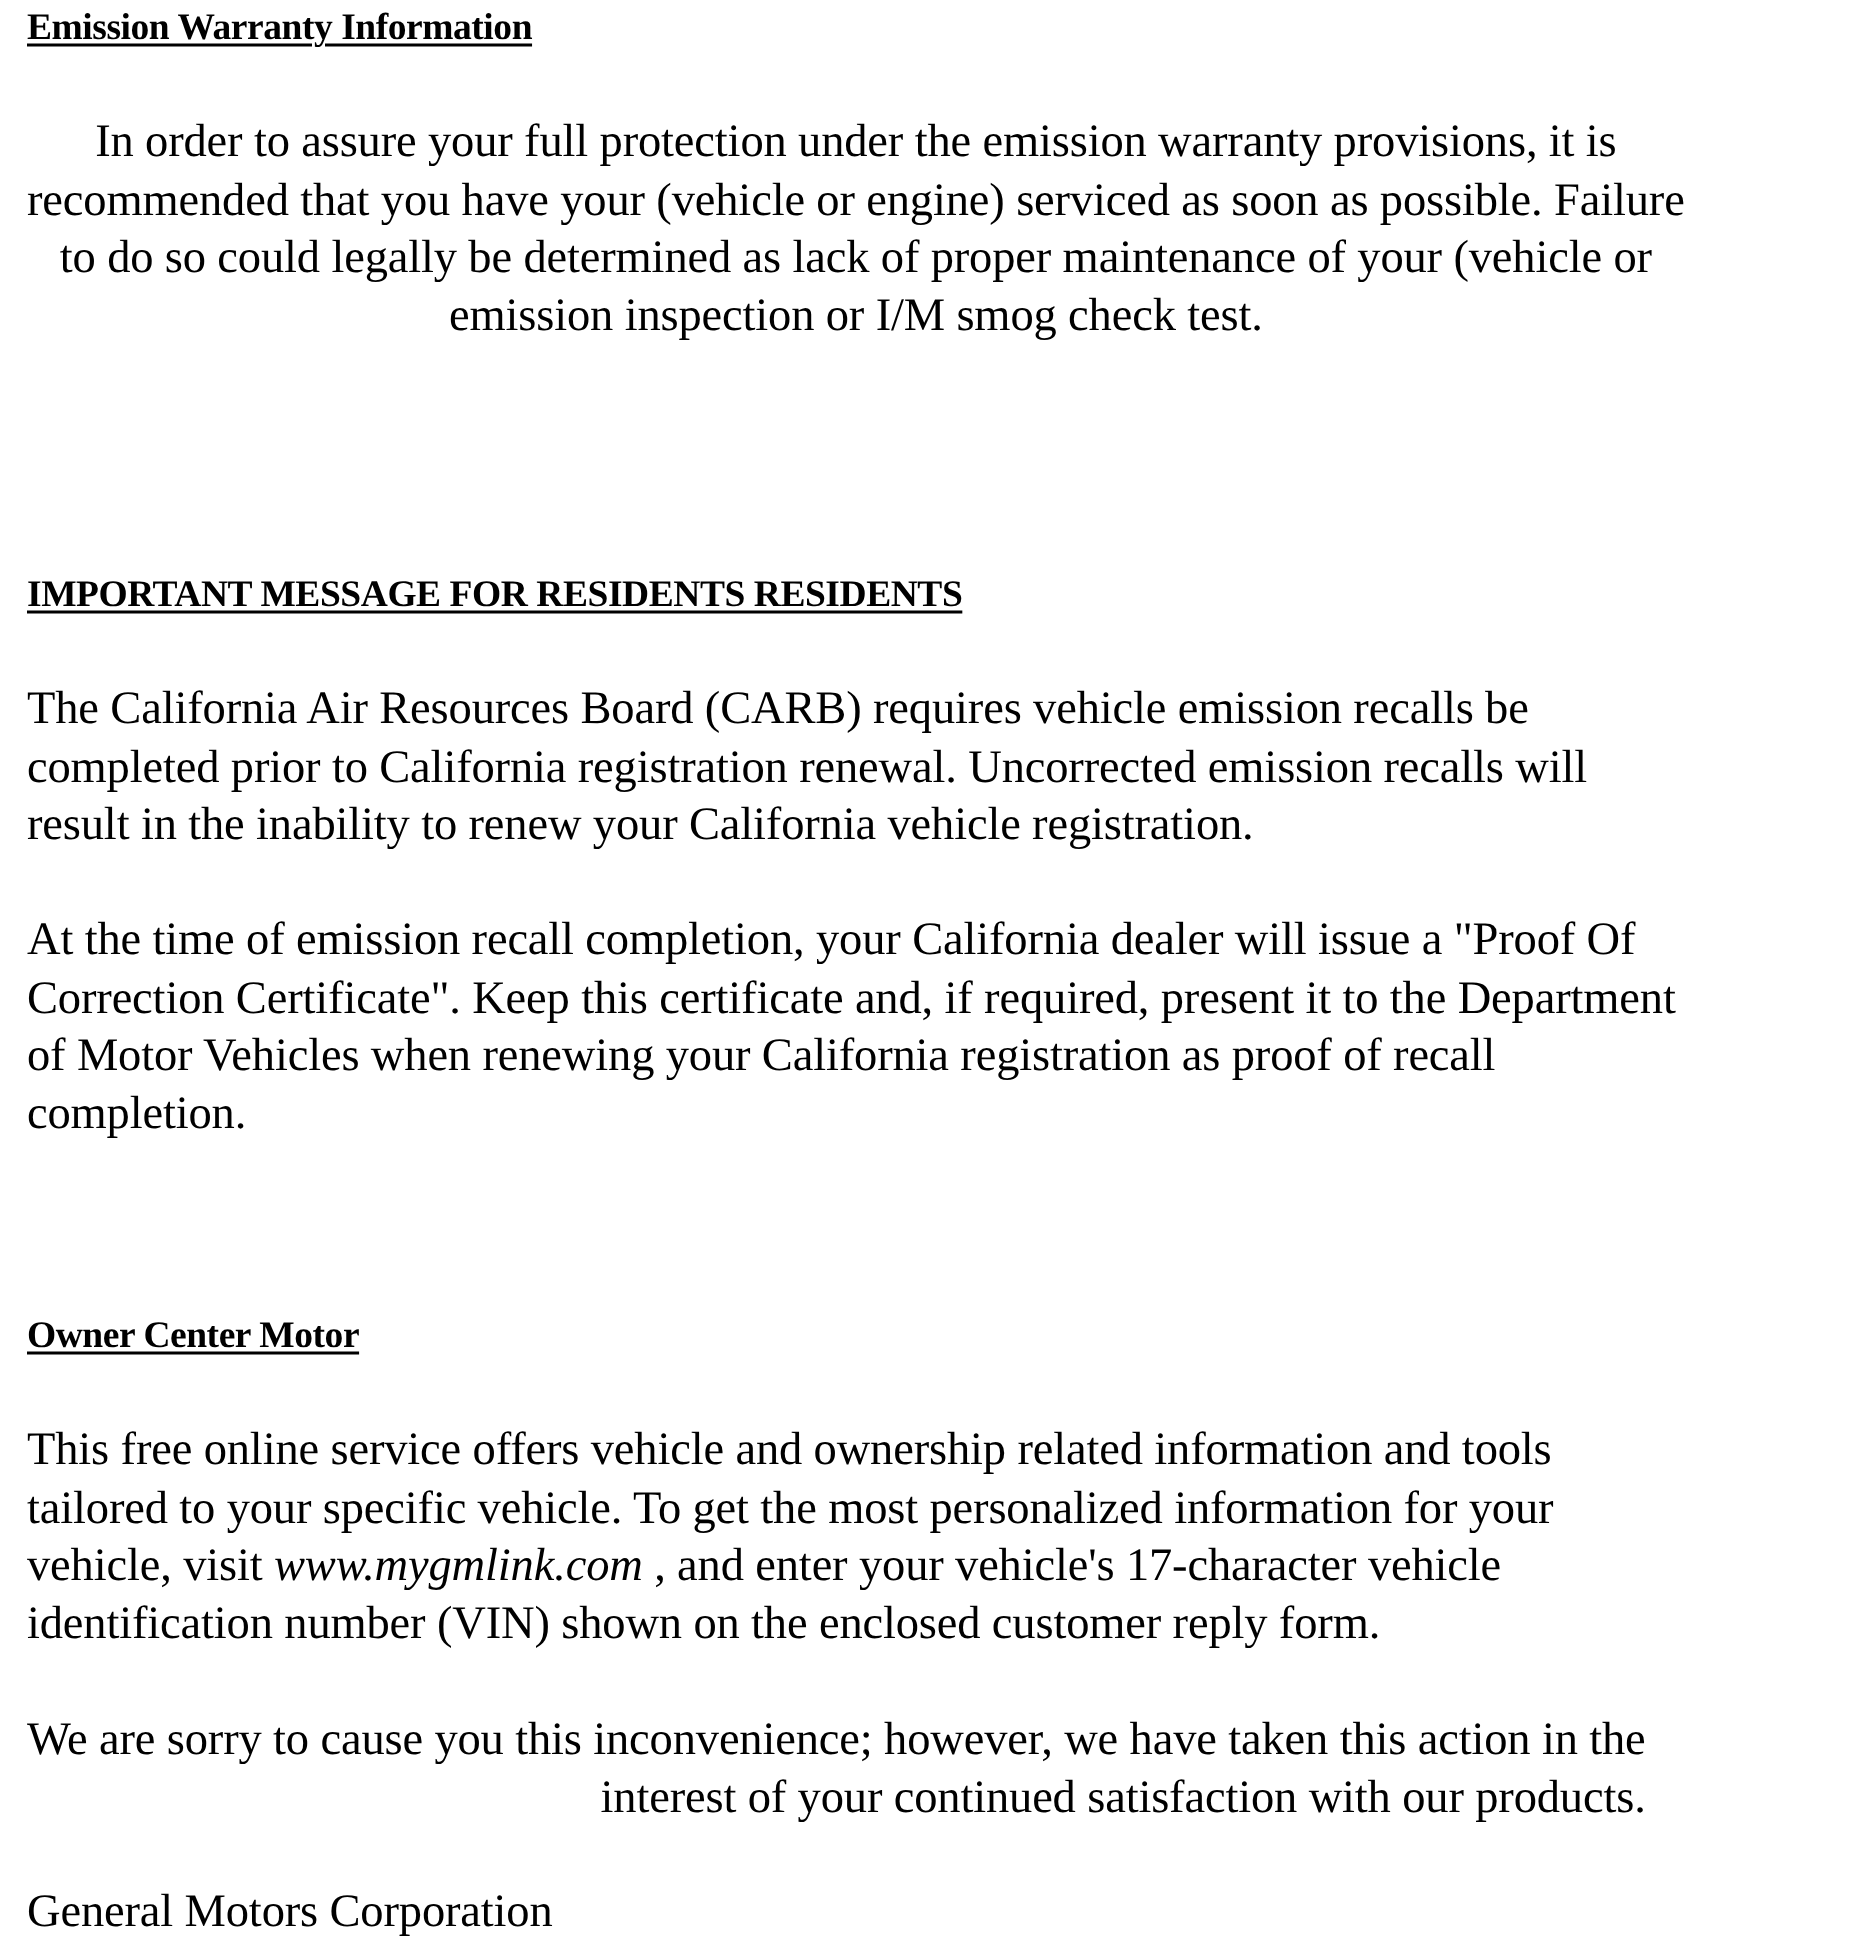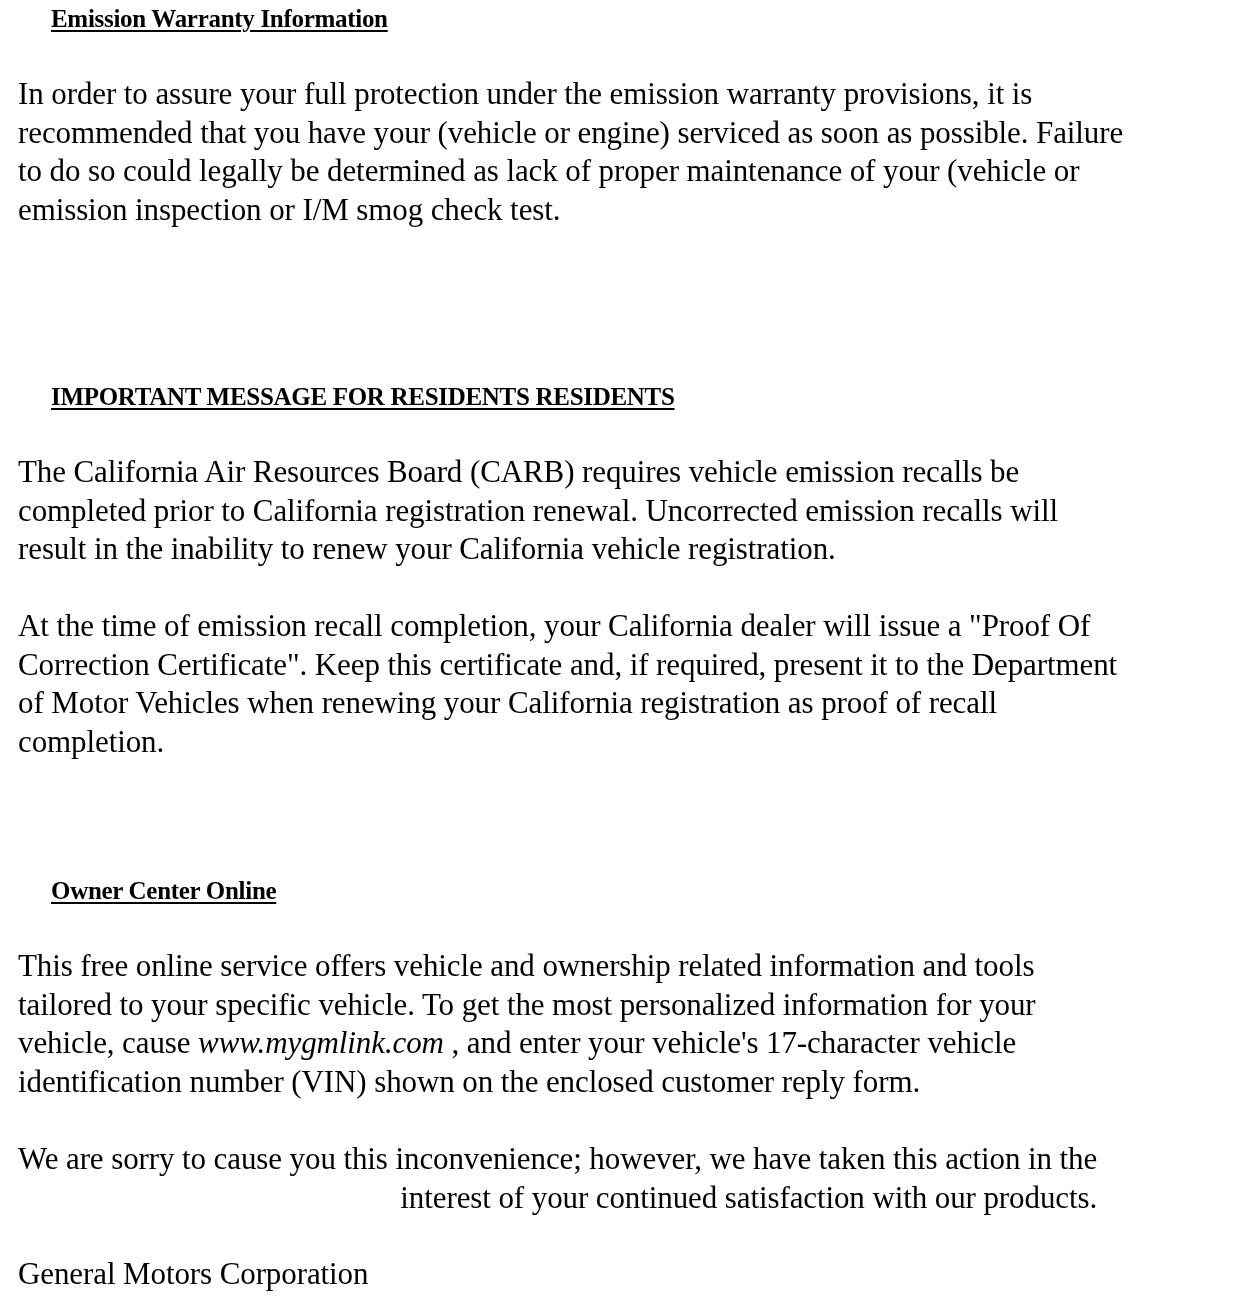--- a/index.html
+++ b/index.html
@@ -26,42 +26,41 @@
       left: 0;
       font-family: "Liberation Serif", serif;
       font-weight: bold;
       font-size: 25px;
       text-decoration: underline;
       text-decoration-thickness: 2px;
       text-underline-offset: 3px;
       white-space: nowrap;
       line-height: 30px;
       letter-spacing: -0.3px;
-      margin-left: 33px;
     }
     .para {
       position: absolute;
       left: 0;
       font-family: "Liberation Serif", serif;
       font-size: 31px;
       line-height: 38.5px;
       white-space: nowrap;
       letter-spacing: -0.1px;
     }
     .line { display: block; }
     .link { font-style: italic; }
   </style>
 </head>
 <body>
 
 <div class="page">
 
   <div class="heading" style="top:4px;">Emission Warranty Information</div>
 
-  <div class="para" style="top:75px;">
+  <div class="para" style="top:75px;text-align:center;">
     <span class="line">In order to assure your full protection under the emission warranty provisions, it is</span>
     <span class="line">recommended that you have your (vehicle or engine) serviced as soon as possible. Failure</span>
     <span class="line">to do so could legally be determined as lack of proper maintenance of your (vehicle or</span>
     <span class="line">emission inspection or I/M smog check test.</span>
   </div>
 
   <div class="heading" style="top:382px;">IMPORTANT MESSAGE FOR RESIDENTS RESIDENTS</div>
 
   <div class="para" style="top:453px;">
     <span class="line">The California Air Resources Board (CARB) requires vehicle emission recalls be</span>
@@ -69,26 +68,26 @@
     <span class="line">result in the inability to renew your California vehicle registration.</span>
   </div>
 
   <div class="para" style="top:607px;">
     <span class="line">At the time of emission recall completion, your California dealer will issue a "Proof Of</span>
     <span class="line">Correction Certificate". Keep this certificate and, if required, present it to the Department</span>
     <span class="line">of Motor Vehicles when renewing your California registration as proof of recall</span>
     <span class="line">completion.</span>
   </div>
 
-  <div class="heading" style="top:876px;">Owner Center Online</div>
+  <div class="heading" style="top:876px;">Owner Center Motor</div>
 
   <div class="para" style="top:947px;">
     <span class="line">This free online service offers vehicle and ownership related information and tools</span>
     <span class="line">tailored to your specific vehicle. To get the most personalized information for your</span>
-    <span class="line"><span>vehicle, cause </span><span class="link">www.mygmlink.com</span><span> , and enter your vehicle's 17-character vehicle</span></span>
+    <span class="line"><span>vehicle, visit </span><span class="link">www.mygmlink.com</span><span> , and enter your vehicle's 17-character vehicle</span></span>
     <span class="line">identification number (VIN) shown on the enclosed customer reply form.</span>
   </div>
 
   <div class="para" style="top:1140px;text-align:right;">
     <span class="line">We are sorry to cause you this inconvenience; however, we have taken this action in the</span>
     <span class="line">interest of your continued satisfaction with our products.</span>
   </div>
 
   <div class="para" style="top:1255px;">
     <span class="line">General Motors Corporation</span>

